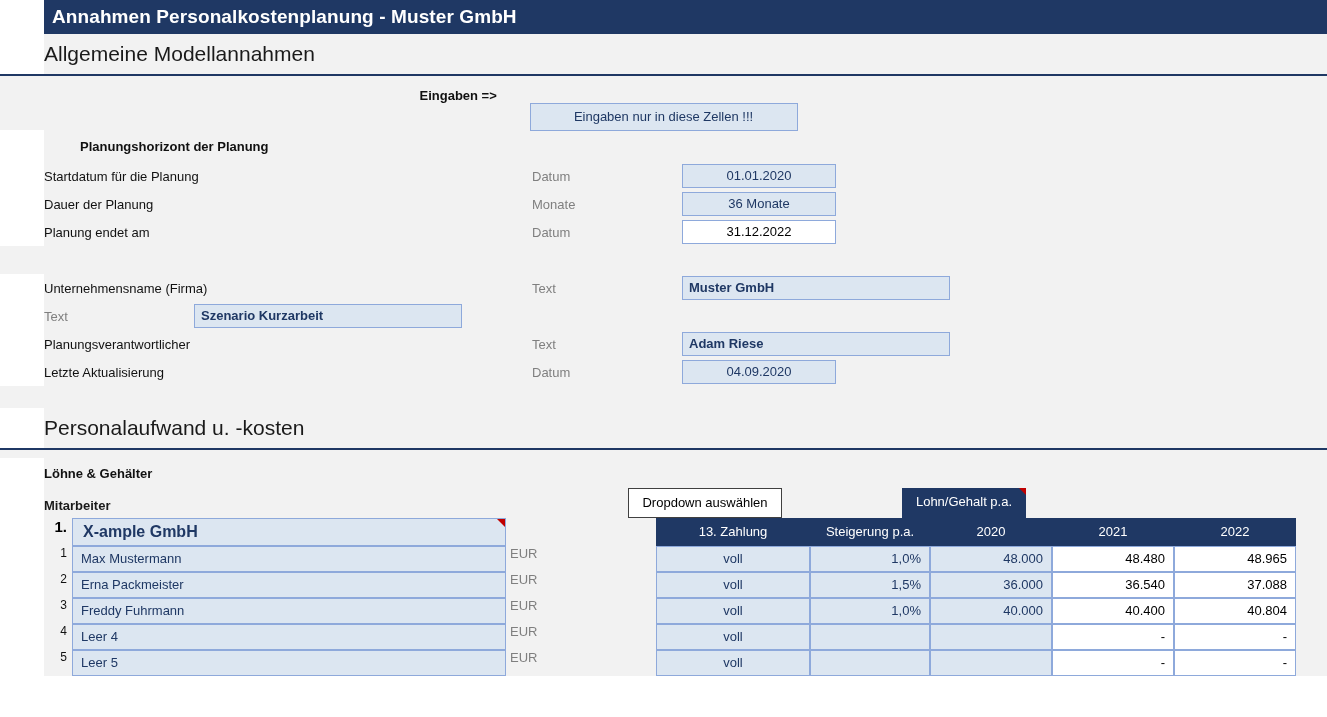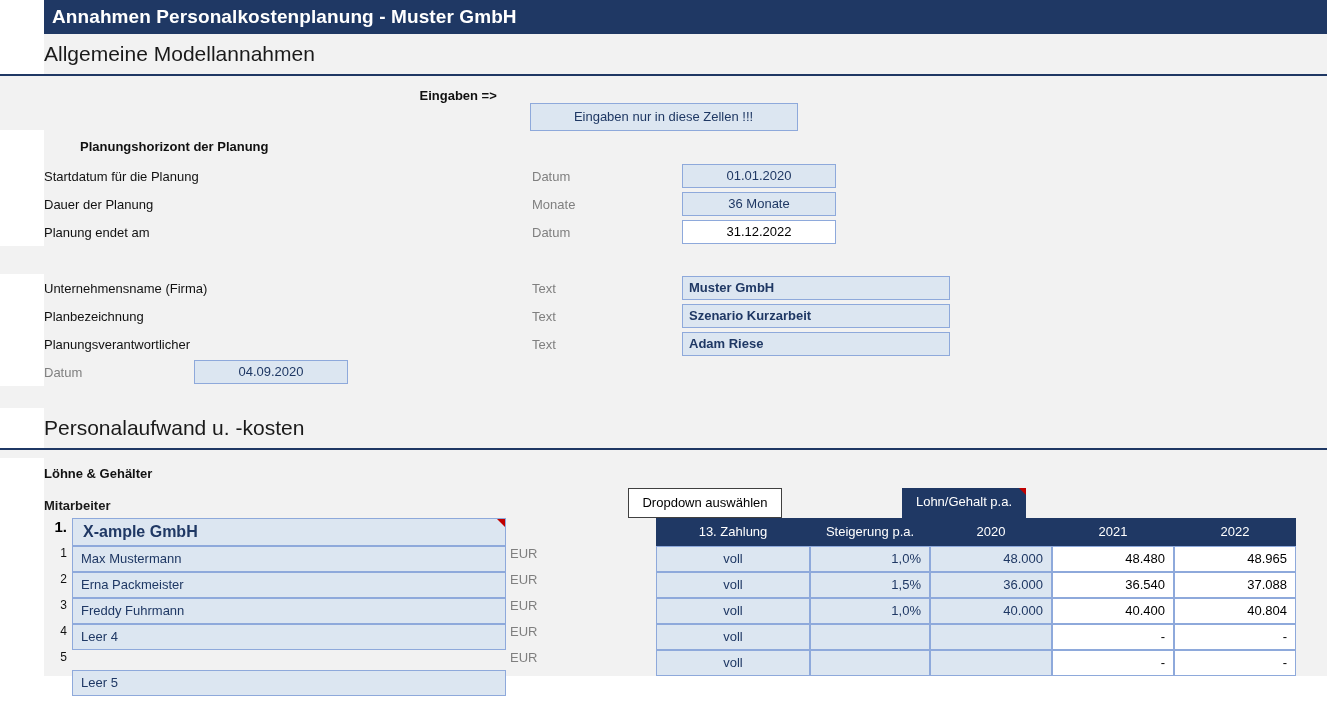--- a/index.html
+++ b/index.html
@@ -331,34 +331,34 @@
 
   <div class="row">
     <div class="gutter"></div>
     <div class="label-col">Unternehmensname (Firma)</div>
     <div class="type-col">Text</div>
     <div class="cell input left w-wide">Muster GmbH</div>
   </div>
 
   <div class="row">
     <div class="gutter"></div>
-    <div class="label-col">Planbezeichnung</div>
     <div class="type-col">Text</div>
     <div class="cell input left w-wide">Szenario Kurzarbeit</div>
   </div>
 
   <div class="row">
     <div class="gutter"></div>
     <div class="label-col">Planungsverantwortlicher</div>
     <div class="type-col">Text</div>
     <div class="cell input left w-wide">Adam Riese</div>
   </div>
 
   <div class="row">
     <div class="gutter"></div>
+    <div class="label-col">Letzte Aktualisierung</div>
     <div class="type-col">Datum</div>
     <div class="cell input center w-narrow">04.09.2020</div>
   </div>
 
   <div style="height:22px;"></div>
 </div>
 
 <div class="section-band">
   <div class="band-white-left"></div>
   <div class="lbl">Personalaufwand u. -kosten</div>
@@ -444,21 +444,21 @@
     <div class="dcell in c-zahlung">voll</div>
     <div class="dcell in right c-steig"></div>
     <div class="dcell in right c-year"></div>
     <div class="dcell out c-year">-</div>
     <div class="dcell out c-year">-</div>
   </div>
 
   <div class="emp-row">
     <div class="gutter"></div>
     <div class="num-col">5</div>
-    <div class="emp-name" style="width:434px;min-width:434px;margin-top:20px;">Leer 5</div>
+    <div class="emp-name" style="width:434px;min-width:434px;">Leer 5</div>
     <div class="eur-col">EUR</div>
     <div class="dcell in c-zahlung">voll</div>
     <div class="dcell in right c-steig"></div>
     <div class="dcell in right c-year"></div>
     <div class="dcell out c-year">-</div>
     <div class="dcell out c-year">-</div>
   </div>
 
 </div>
 

